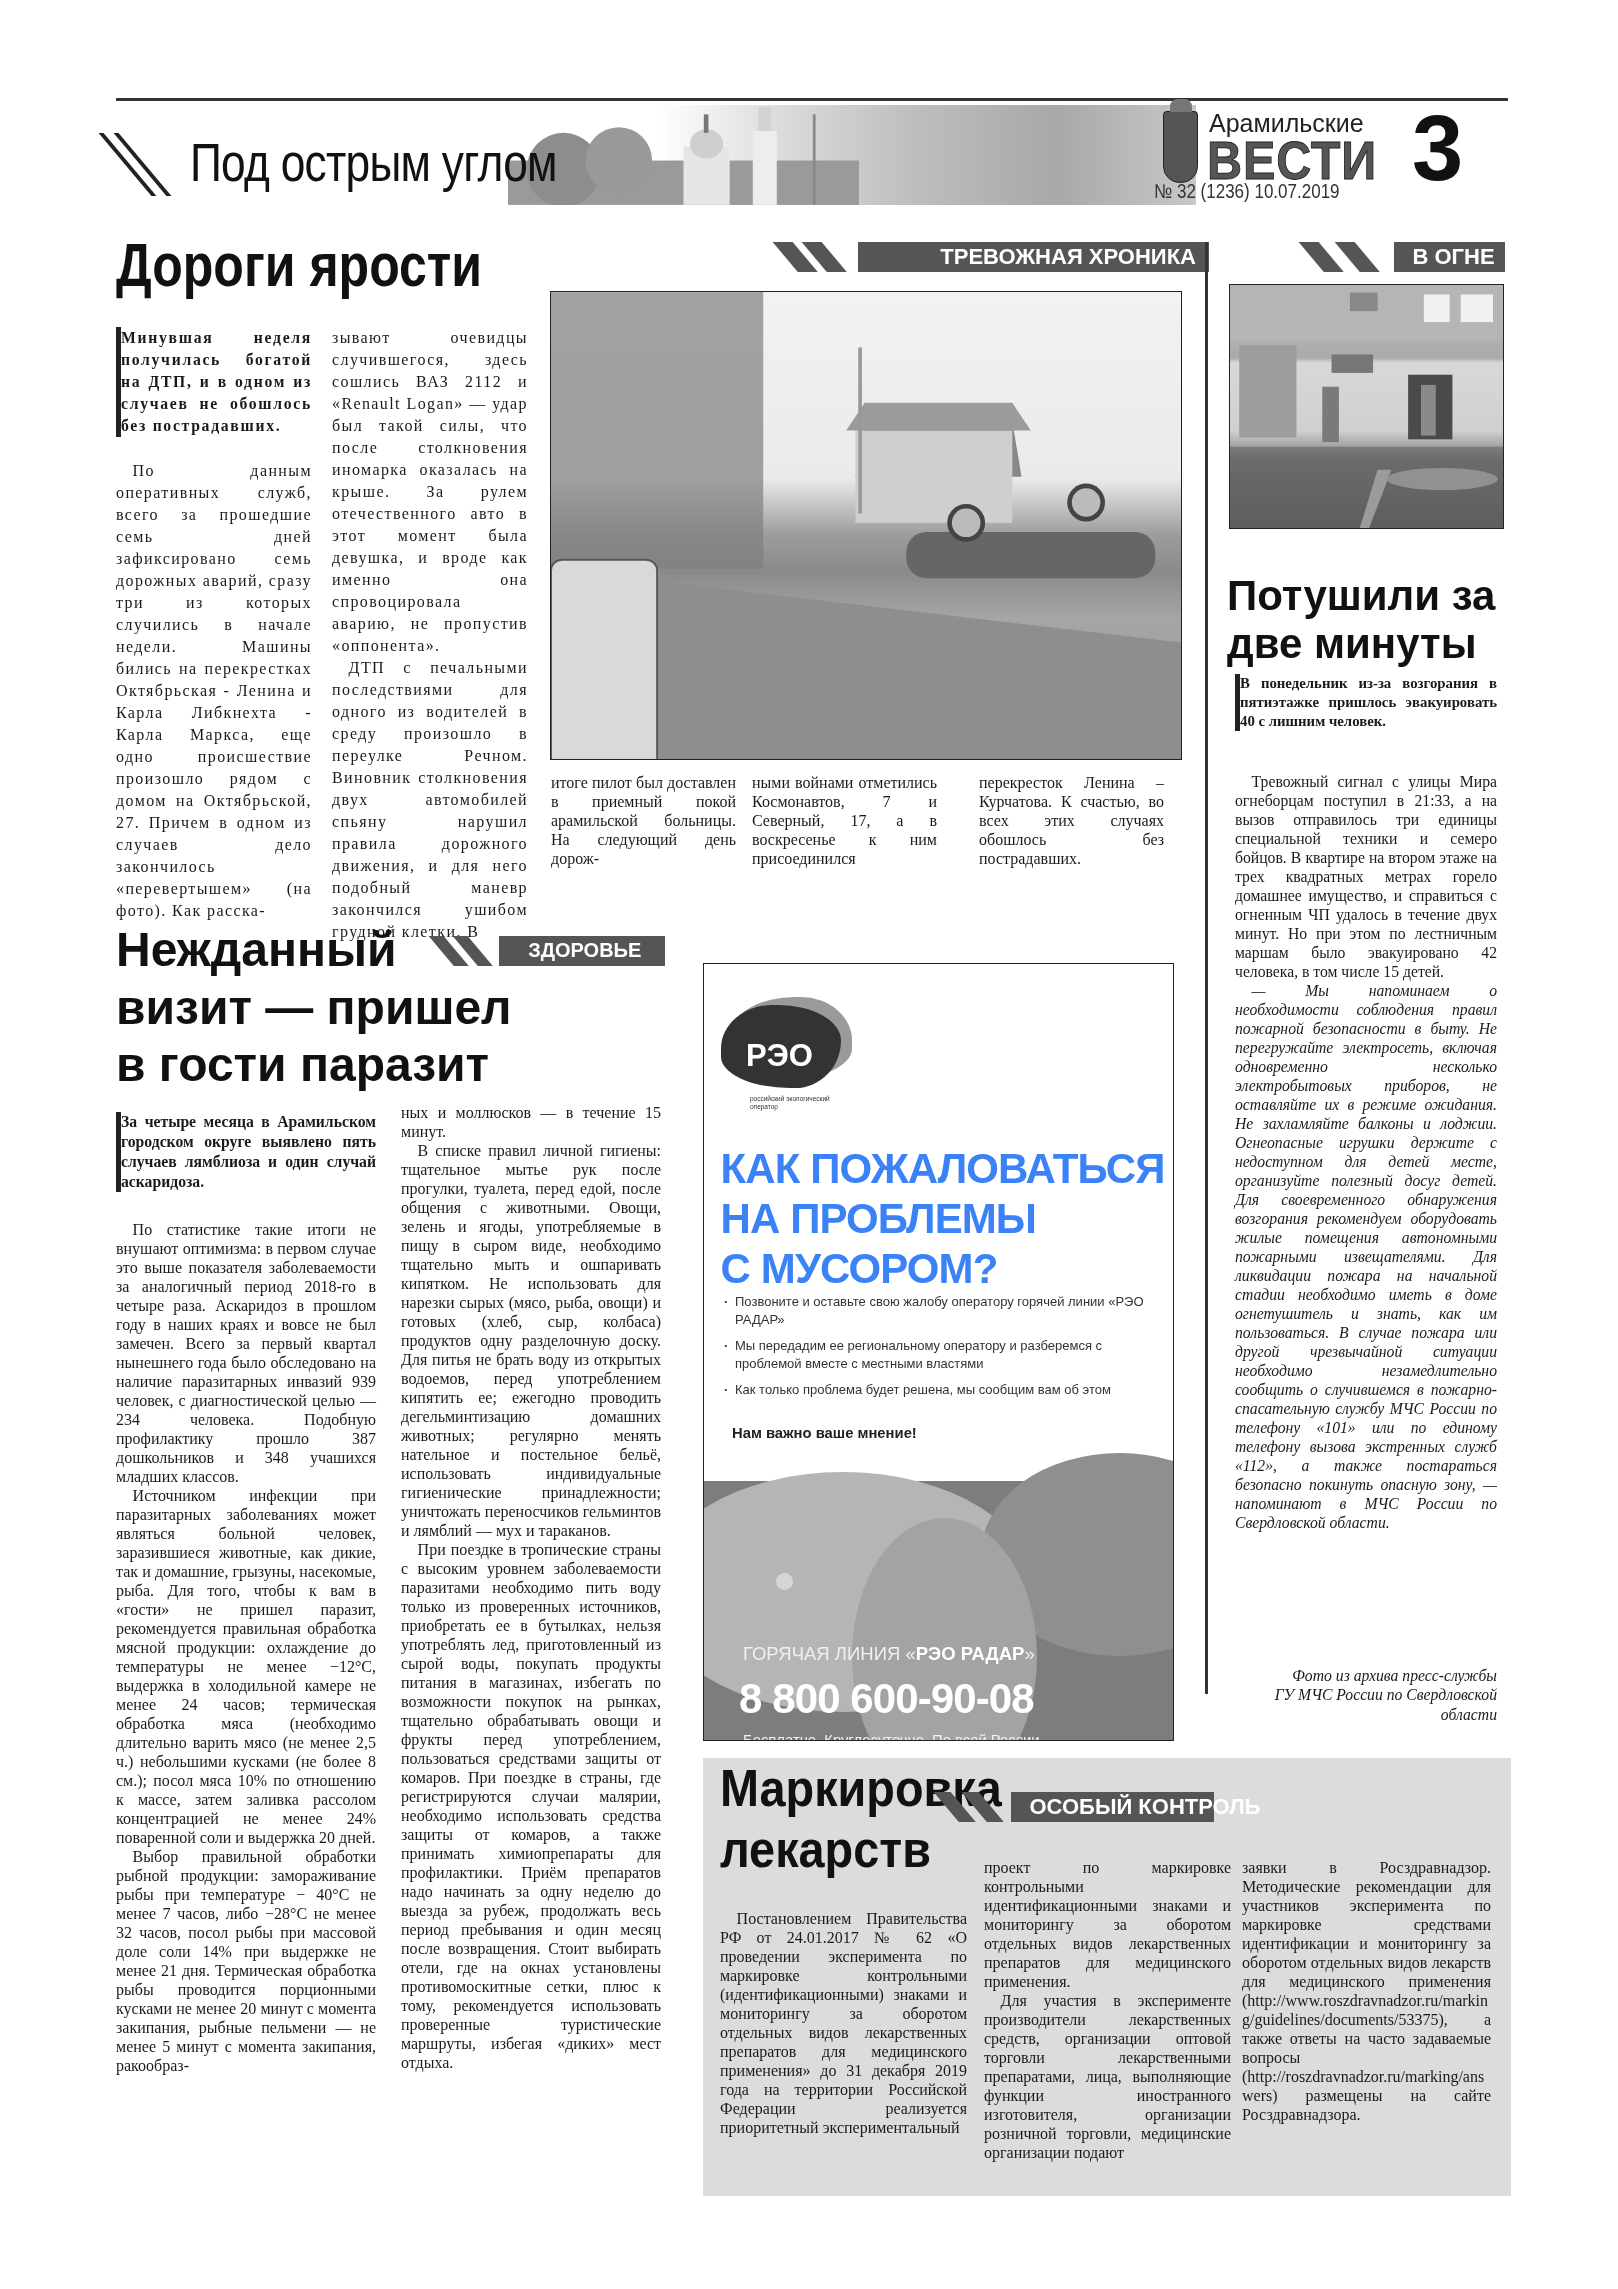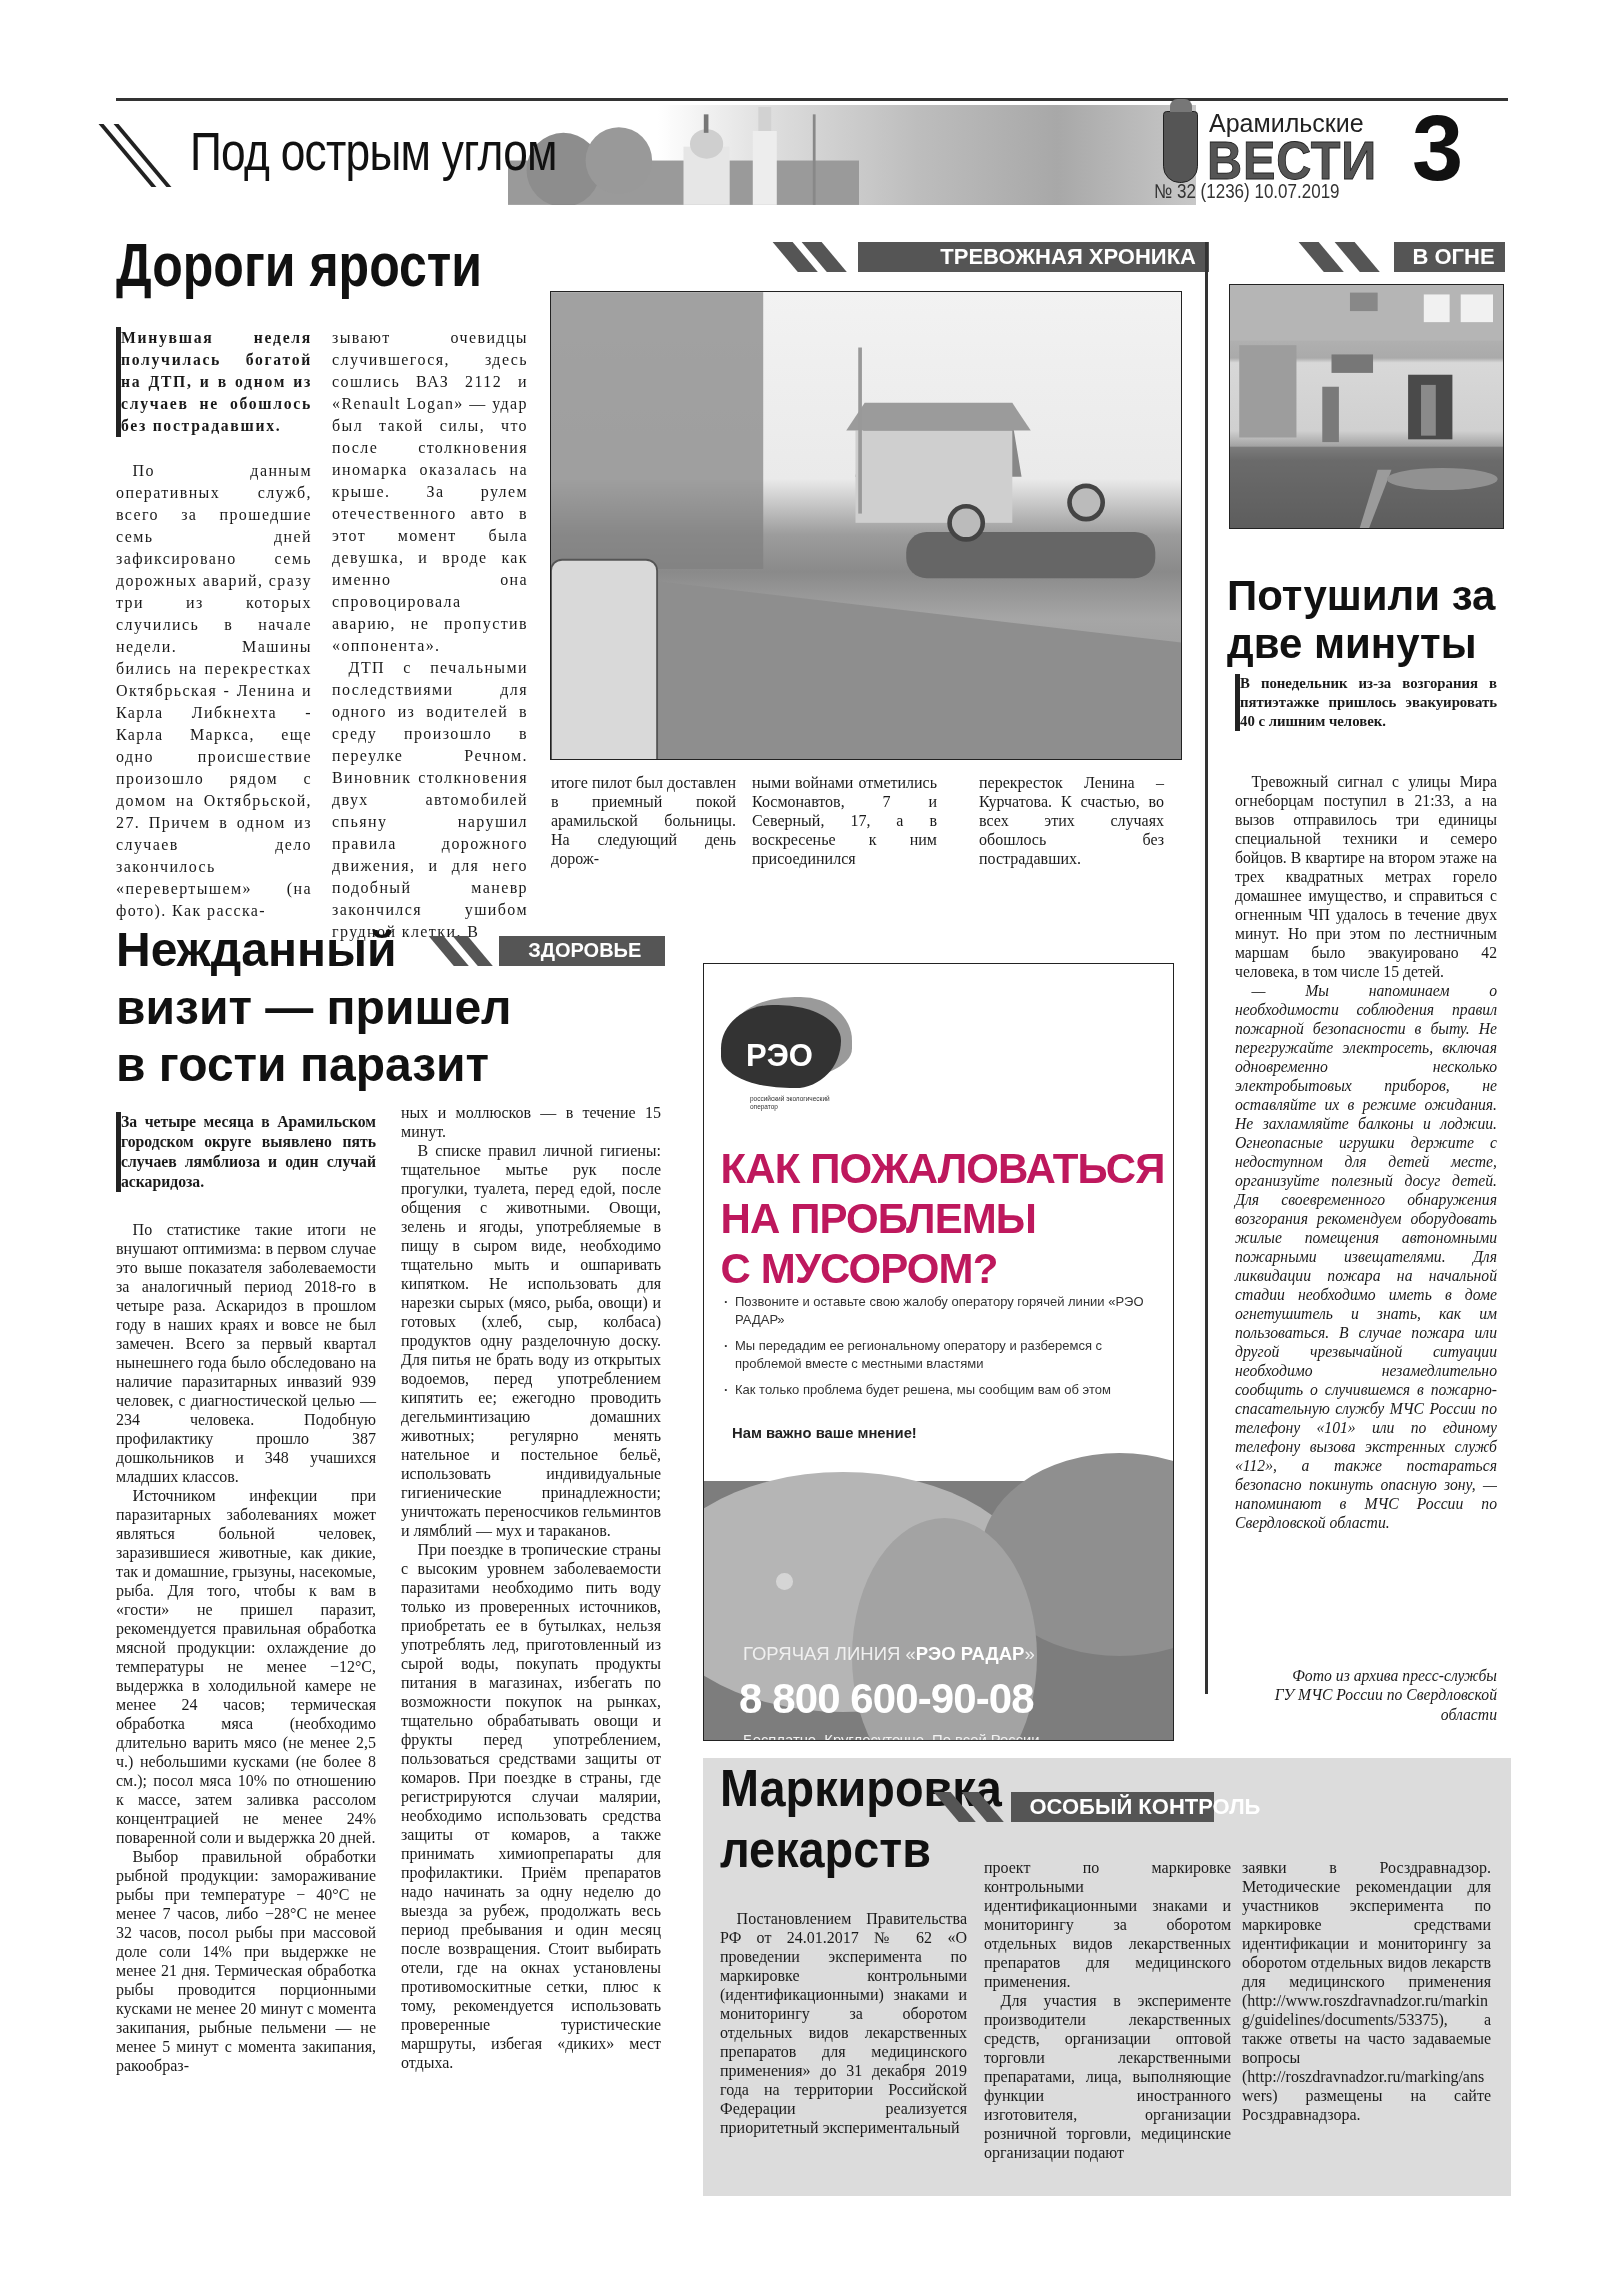--- a/index.html
+++ b/index.html
@@ -2,21 +2,21 @@
 <html style="font-size:14.8px"><head>
 <meta charset="utf-8">
 <style>
   * { box-sizing: border-box; margin: 0; padding: 0; }
   html, body { width: 1619px; height: 2290px; background: #fff; overflow: hidden; }
   body { position: relative; font-family: "Liberation Serif", serif; color: #1a1a1a; }
   .abs { position: absolute; }
 
   
   .top-rule { left: 116px; top: 98px; width: 1392px; height: 2.8px; background: #333; }
-  .rubric { left: 116px; top: 120px; height: 83px; display: flex; align-items: flex-start; }
+  .rubric { left: 116px; top: 120px; height: 83px; display: flex; align-items: center; }
   .slashes { width: 55px; height: 65px; position: relative; }
   .slashes span { position: absolute; top: 3.7px; width: 4.6px; height: 63px; background: #222; transform: skewX(40deg); }
   .rubric-title { font-family: "Liberation Sans", sans-serif; font-size: 54px; color: #111; margin-left: 18.5px; letter-spacing: -0.9px; transform: scaleX(0.82); transform-origin: left; white-space: nowrap; }
   .header-photo { left: 268px; top: 105px; width: 928px; height: 100px;
     background: linear-gradient(90deg, #fff 0%, #fff 42%, #dcdcdc 55%, #bdbdbd 70%, #a8a8a8 85%, #c8c8c8 100%); }
   .church { position: absolute; bottom: 0; }
   .logo { left: 1163px; top: 109px; width: 231px; height: 92px; }
   .crest { position: absolute; left: 0; top: 1.8px; width: 35px; height: 72px; background: #555; border-radius: 3.7px 3.7px 16.6px 16.6px; border: 1.8px solid #222; }
   .crest::before { content: ""; position: absolute; left: 5.5px; top: -13px; width: 22px; height: 13px; background: #777; border-radius: 7.4px 7.4px 0 0; }
   .logo-small { position: absolute; left: 46px; top: 0; font-family: "Liberation Sans", sans-serif; font-size: 25px; color: #222; }
@@ -70,21 +70,21 @@
     background: linear-gradient(180deg, #f2f2f2 0%, #eaeaea 40%, #9c9c9c 52%, #8a8a8a 60%, #a6a6a6 70%, #8e8e8e 100%); }
   .photo-fire { left: 1229px; top: 284px; width: 275px; height: 245px;
     background: linear-gradient(180deg, #c2c2c2 0%, #aaa 30%, #d8d8d8 32%, #d0d0d0 60%, #7a7a7a 72%, #5d5d5d 100%); }
 
   
   .ad { left: 703px; top: 935px; width: 471px; height: 778px; border: 1.8px solid #222; background: #fff; overflow: hidden; margin-top: 28px; }
   .ad-logo { position: absolute; left: 16.6px; top: 41px; width: 120px; height: 83px; background: #333; border-radius: 45% 55% 40% 60% / 55% 45% 60% 40%; }
   .ad-logo-shadow { position: absolute; left: 28px; top: 33px; width: 120px; height: 83px; background: #9a9a9a; border-radius: 55% 45% 60% 40% / 45% 55% 40% 60%; }
   .ad-logo-text { position: absolute; left: 42px; top: 74px; font-family: "Liberation Sans", sans-serif; font-weight: bold; font-size: 31px; color: #fff; }
   .ad-logo-sub { position: absolute; left: 46px; top: 131px; width: 92px; font-family: "Liberation Sans", sans-serif; font-size: 6.5px; line-height: 8.3px; color: #333; }
-  .ad-title { position: absolute; left: 16.6px; top: 180px; font-family: "Liberation Sans", sans-serif; font-weight: bold; font-size: 42px; line-height: 50px; color: #be185d; letter-spacing: -0.9px; }
+  .ad-title { position: absolute; left: 16.6px; top: 180px; font-family: "Liberation Sans", sans-serif; font-weight: bold; font-size: 42px; line-height: 50px; color: #3b82f6; letter-spacing: -0.9px; }
   .ad-bullets { position: absolute; left: 20px; top: 329px; width: 443px; font-family: "Liberation Sans", sans-serif; font-size: 13px; line-height: 17.5px; color: #333; list-style: none; }
   .ad-bullets li { margin-bottom: 9.2px; padding-left: 11px; position: relative; }
   .ad-bullets li::before { content: "·"; position: absolute; left: 0; font-weight: bold; }
   .ad-important { position: absolute; left: 28px; top: 461px; font-family: "Liberation Sans", sans-serif; font-weight: bold; font-size: 14.8px; color: #222; }
   .ad-waves { position: absolute; left: 0; top: 517px; width: 471px; height: 263px; background: #7d7d7d; }
   .ad-waves .w1 { position: absolute; left: -55px; top: -9.2px; width: 388px; height: 240px; background: #b5b5b5; border-radius: 50%; }
   .ad-waves .w2 { position: absolute; left: 148px; top: 37px; width: 185px; height: 277px; background: #a3a3a3; border-radius: 50%; }
   .ad-waves .w3 { position: absolute; left: 277px; top: -28px; width: 277px; height: 203px; background: #8f8f8f; border-radius: 50%; }
   .ad-dot { position: absolute; left: 72px; top: 92px; width: 16.6px; height: 16.6px; border-radius: 50%; background: #d5d5d5; }
   .ad-hotline { position: absolute; left: 39px; top: 162px; font-family: "Liberation Sans", sans-serif; font-size: 18.5px; color: #f0f0f0; white-space: nowrap; }

